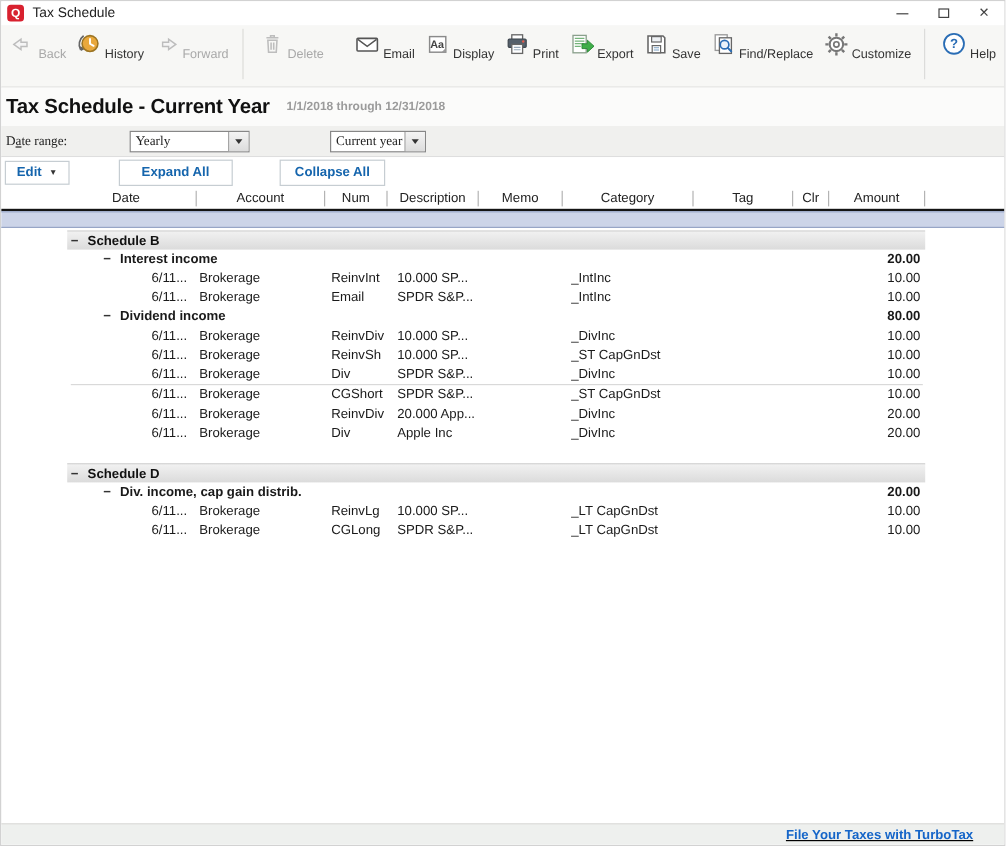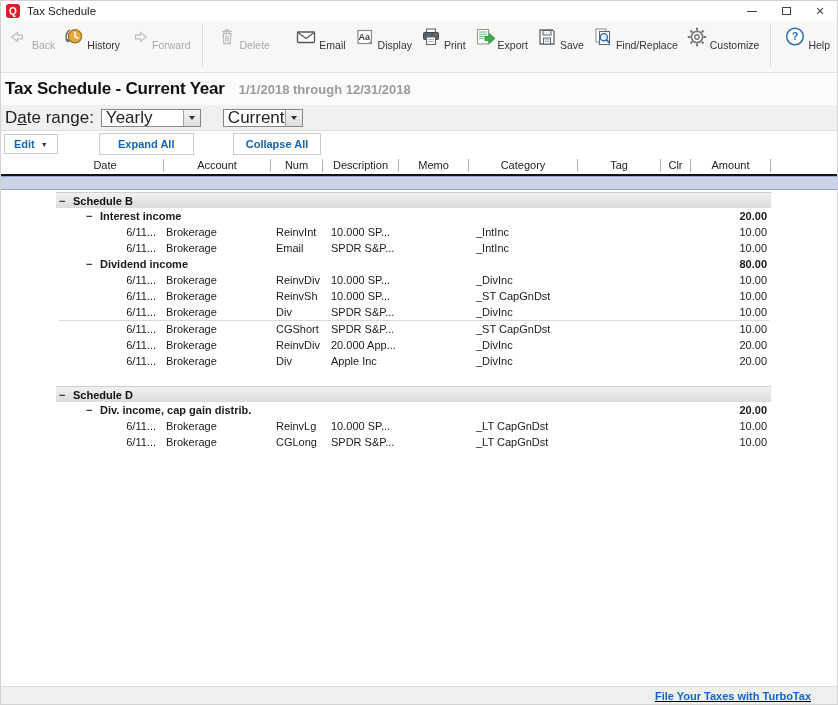--- a/index.html
+++ b/index.html
@@ -21,27 +21,27 @@
            display:flex;align-items:flex-start;padding:2px 4px 0 2px;}
   .tool{display:flex;flex-direction:row;align-items:center;min-width:38px;padding:0 3px;cursor:default;}
   .tool-icon{width:26px;height:26px;display:flex;align-items:center;justify-content:center;}
   .tool-label{font-size:10.5px;color:#333;margin-top:16px;white-space:nowrap;}
   .tool.disabled .tool-label{color:#a9a9a9;}
   .tb-sep{width:1px;height:42px;background:#dcdcda;margin:1px 8px 0 8px;}
   .tb-right{margin-left:auto;display:flex;align-items:flex-start;}
   
   .report-header{height:32px;background:#fbfbfa;display:flex;align-items:center;padding-left:4px;}
   .report-title{font-size:17px;font-weight:bold;color:#111;letter-spacing:-0.2px;}
-  .report-subtitle{margin-left:14px;font-size:13px;font-weight:bold;color:#9b9b9b;}
+  .report-subtitle{margin-left:14px;font-size:10px;font-weight:bold;color:#9b9b9b;}
   
   .filter-bar{height:26px;box-sizing:border-box;background:#f0f0ee;border-bottom:1px solid #dedede;
-              display:flex;align-items:center;font-size:17px;color:#222;}
+              display:flex;align-items:center;font-size:11px;color:#222;font-family:Liberation Serif, serif;}
   .fl-label{margin:0 7px 0 4px;}
   .mn{text-decoration:underline;}
-  .combo{height:18px;box-sizing:border-box;border:1px solid #878787;background:#fff;display:flex;align-items:stretch;}
+  .combo{height:18px;box-sizing:border-box;border:1px solid #878787;background:#fff;display:flex;align-items:stretch;margin-left:45px;}
   .combo-value{padding-left:4px;flex:1;display:flex;align-items:center;white-space:nowrap;overflow:hidden;}
   .combo-btn{width:16px;background:linear-gradient(#f4f4f4,#dcdcdc);border-left:1px solid #a5a5a5;
              display:flex;align-items:center;justify-content:center;}
   .combo-btn::after{content:"";border-left:3.5px solid transparent;border-right:3.5px solid transparent;
                     border-top:4px solid #333;}
   .combo-interval{width:100px;margin-right:22px;}
   .combo-period{width:80px;}
   
   .action-bar{height:26px;background:#fff;display:flex;align-items:center;gap:28px;}
   .abtn{height:20px;box-sizing:border-box;border:1px solid #c6cdd2;background:#fff;color:#1565ad;

